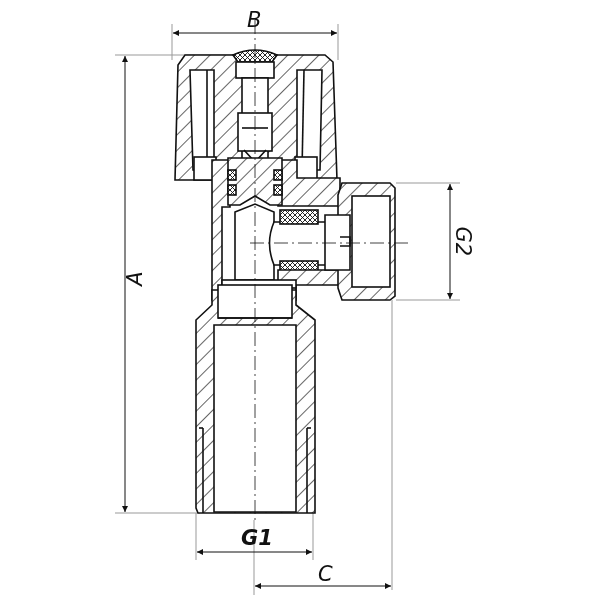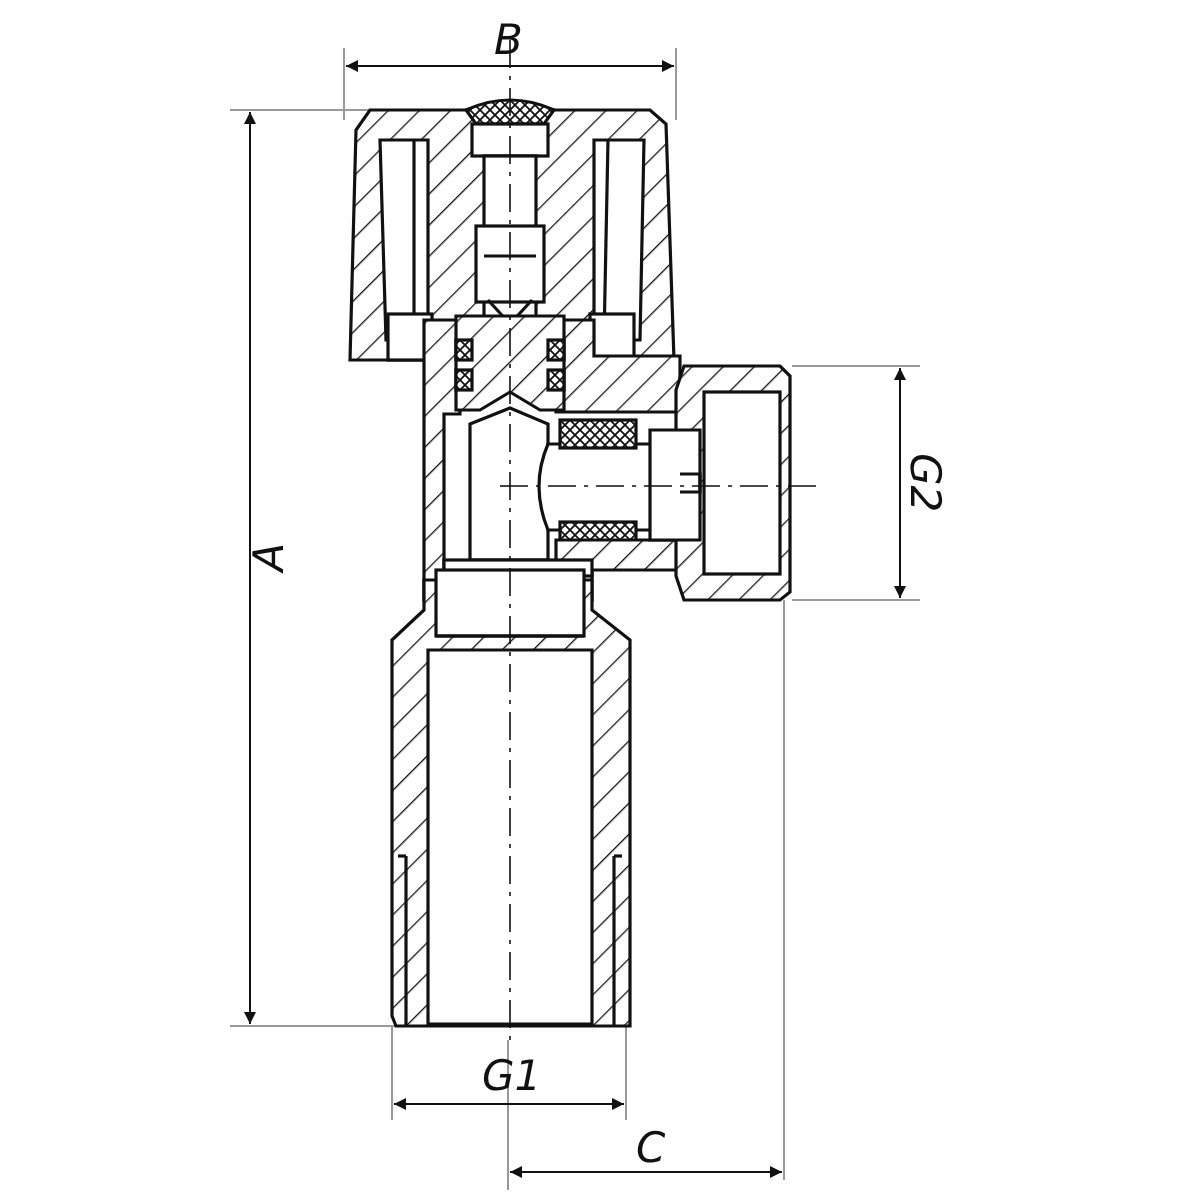--- a/index.html
+++ b/index.html
@@ -114,15 +114,15 @@
 
   <g stroke="#111" stroke-width="0.8" stroke-dasharray="14,4,2,4" fill="none">
     <line x1="255" y1="20" x2="255" y2="520"></line>
     <line x1="250" y1="243" x2="410" y2="243"></line>
   </g>
 </svg>
 
 <div class="lbl" style="left:247px;top:10px;">B</div>
 <div class="lbl rot-l" style="left:128px;top:268px;">A</div>
 <div class="lbl rot-r" style="left:448px;top:230px;width:28px;">G2</div>
-<div class="lbl" style="left:241px;top:528px;">G1</div>
+<div class="lbl" style="left:241px;top:528px;font-weight:bold;">G1</div>
 <div class="lbl" style="left:318px;top:564px;">C</div>
 </div>
 
 </body></html>

